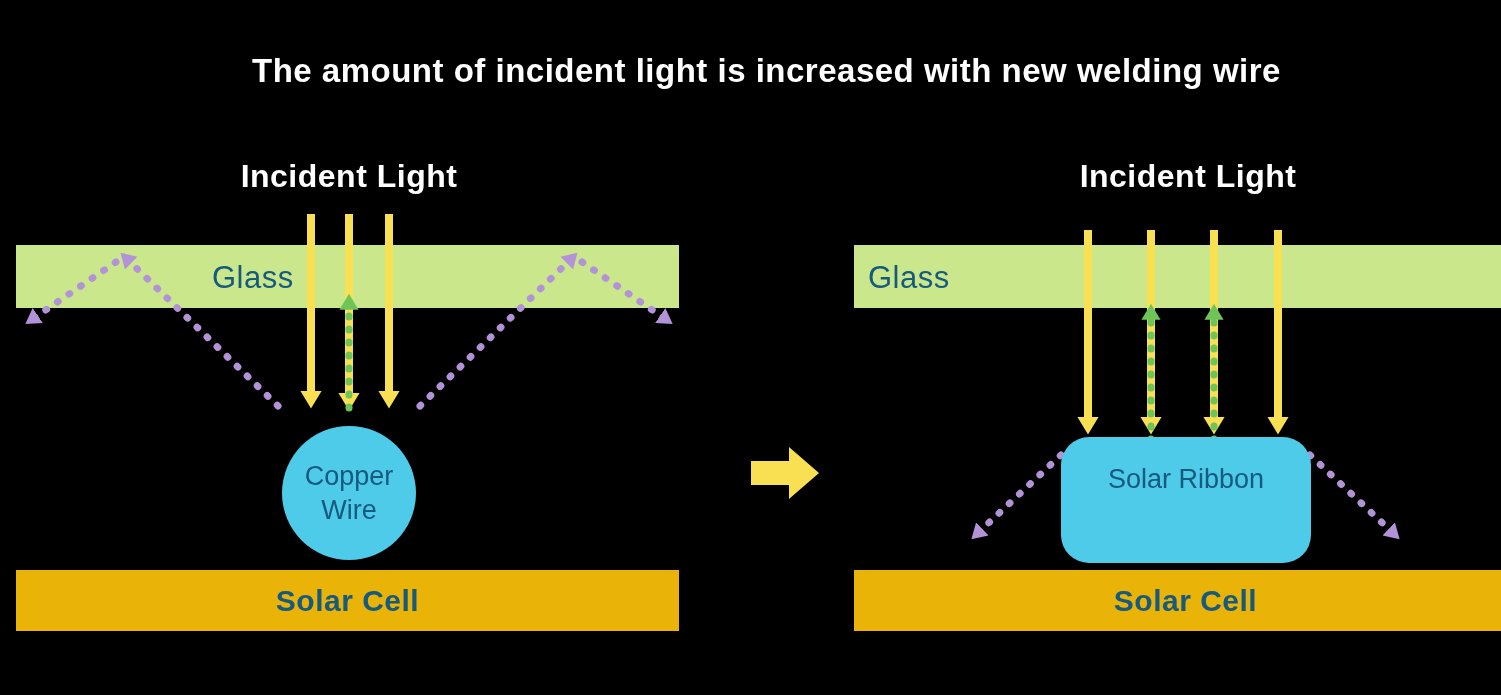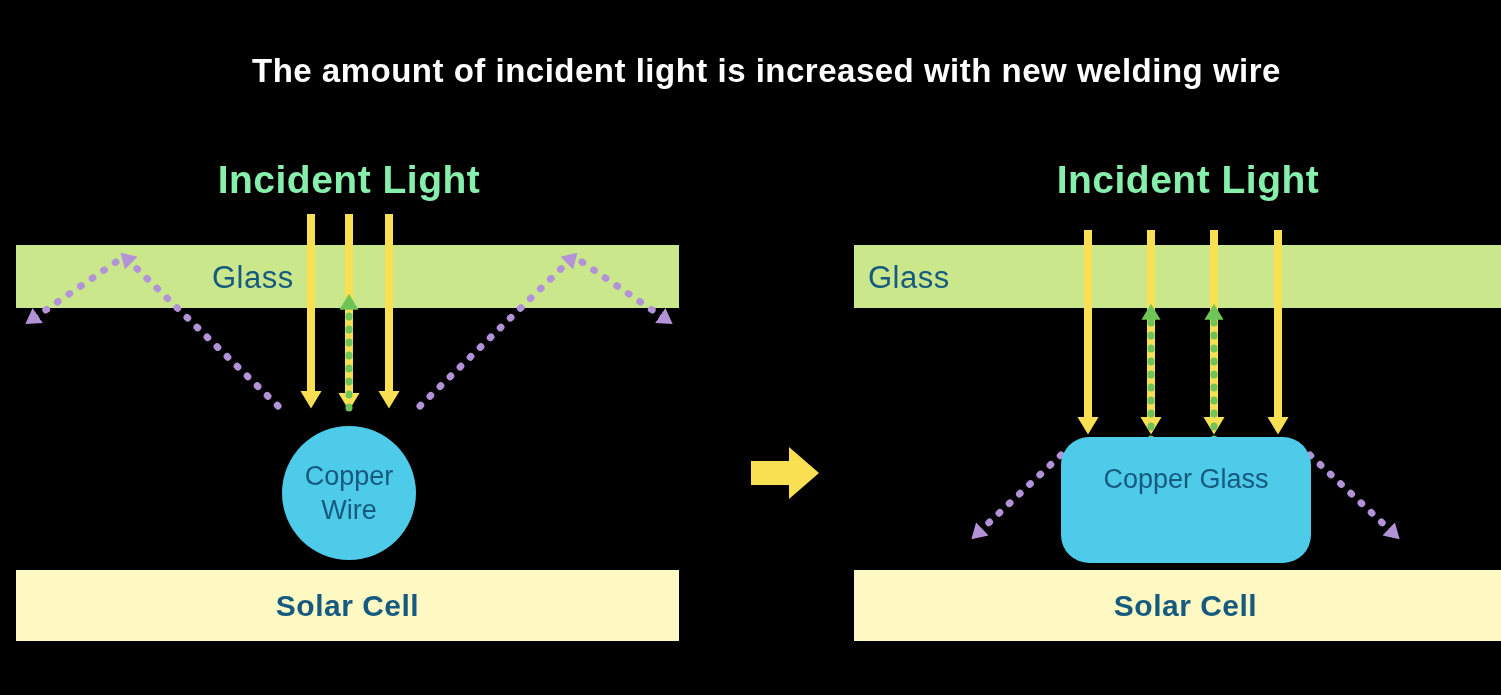--- a/index.html
+++ b/index.html
@@ -12,44 +12,44 @@
   .stage { position: absolute; left: 16px; top: 0; width: 1501px; height: 695px; background: #000; border-radius: 27px; }
 
   .title {
     position: absolute; top: 52px; left: 0; width: 1501px;
     text-align: center; color: #ffffff;
     font-size: 33px; font-weight: bold; letter-spacing: 0.5px;
   }
 
   .il-label {
     position: absolute; top: 158px; width: 340px;
-    text-align: center; color: #86efac;
-    font-size: 39px; font-weight: bold; letter-spacing: 0.5px;
+    text-align: center; color: #ffffff;
+    font-size: 32px; font-weight: bold; letter-spacing: 0.5px;
   }
   .il-left  { left: 163px; }
   .il-right { left: 1002px; }
 
   .glass-bar {
     position: absolute; top: 245px; height: 63px; width: 663px;
     background: #cbe78b;
   }
   .glass-left  { left: 0; }
   .glass-right { left: 838px; }
 
   .glass-label {
     position: absolute; top: 260px;
     color: #165a80; font-size: 31px; font-weight: normal; letter-spacing: 0.5px;
     z-index: 6;
   }
   .glass-label-left  { left: 196px; }
   .glass-label-right { left: 852px; }
 
   .solar-bar {
-    position: absolute; top: 570px; height: 71px; width: 663px;
-    background: #fef9c3;
+    position: absolute; top: 570px; height: 61px; width: 663px;
+    background: #eab308;
     display: flex; align-items: center; justify-content: center;
   }
   .solar-left  { left: 0; }
   .solar-right { left: 838px; }
   .solar-label {
     color: #165a80; font-size: 30px; font-weight: bold; letter-spacing: 0.5px;
   }
 
   .svg-layer { position: absolute; top: 0; overflow: visible; z-index: 3; }
   .svg-left  { left: 0; }
@@ -151,18 +151,18 @@
   </svg>
 
   <svg class="svg-transition" width="70" height="56">
     <polygon points="0,14 38,14 38,0 68,26 38,52 38,38 0,38" fill="#f8e052"></polygon>
   </svg>
 
   <div class="copper-circle"></div>
   <div class="copper-ribbon"></div>
 
   <div class="conductor-label copper-wire-label">Copper Wire</div>
-  <div class="conductor-label copper-ribbon-label">Copper Glass</div>
+  <div class="conductor-label copper-ribbon-label">Solar Ribbon</div>
 
   <div class="glass-label glass-label-left">Glass</div>
   <div class="glass-label glass-label-right">Glass</div>
 
 </div>
 
 </body></html>

